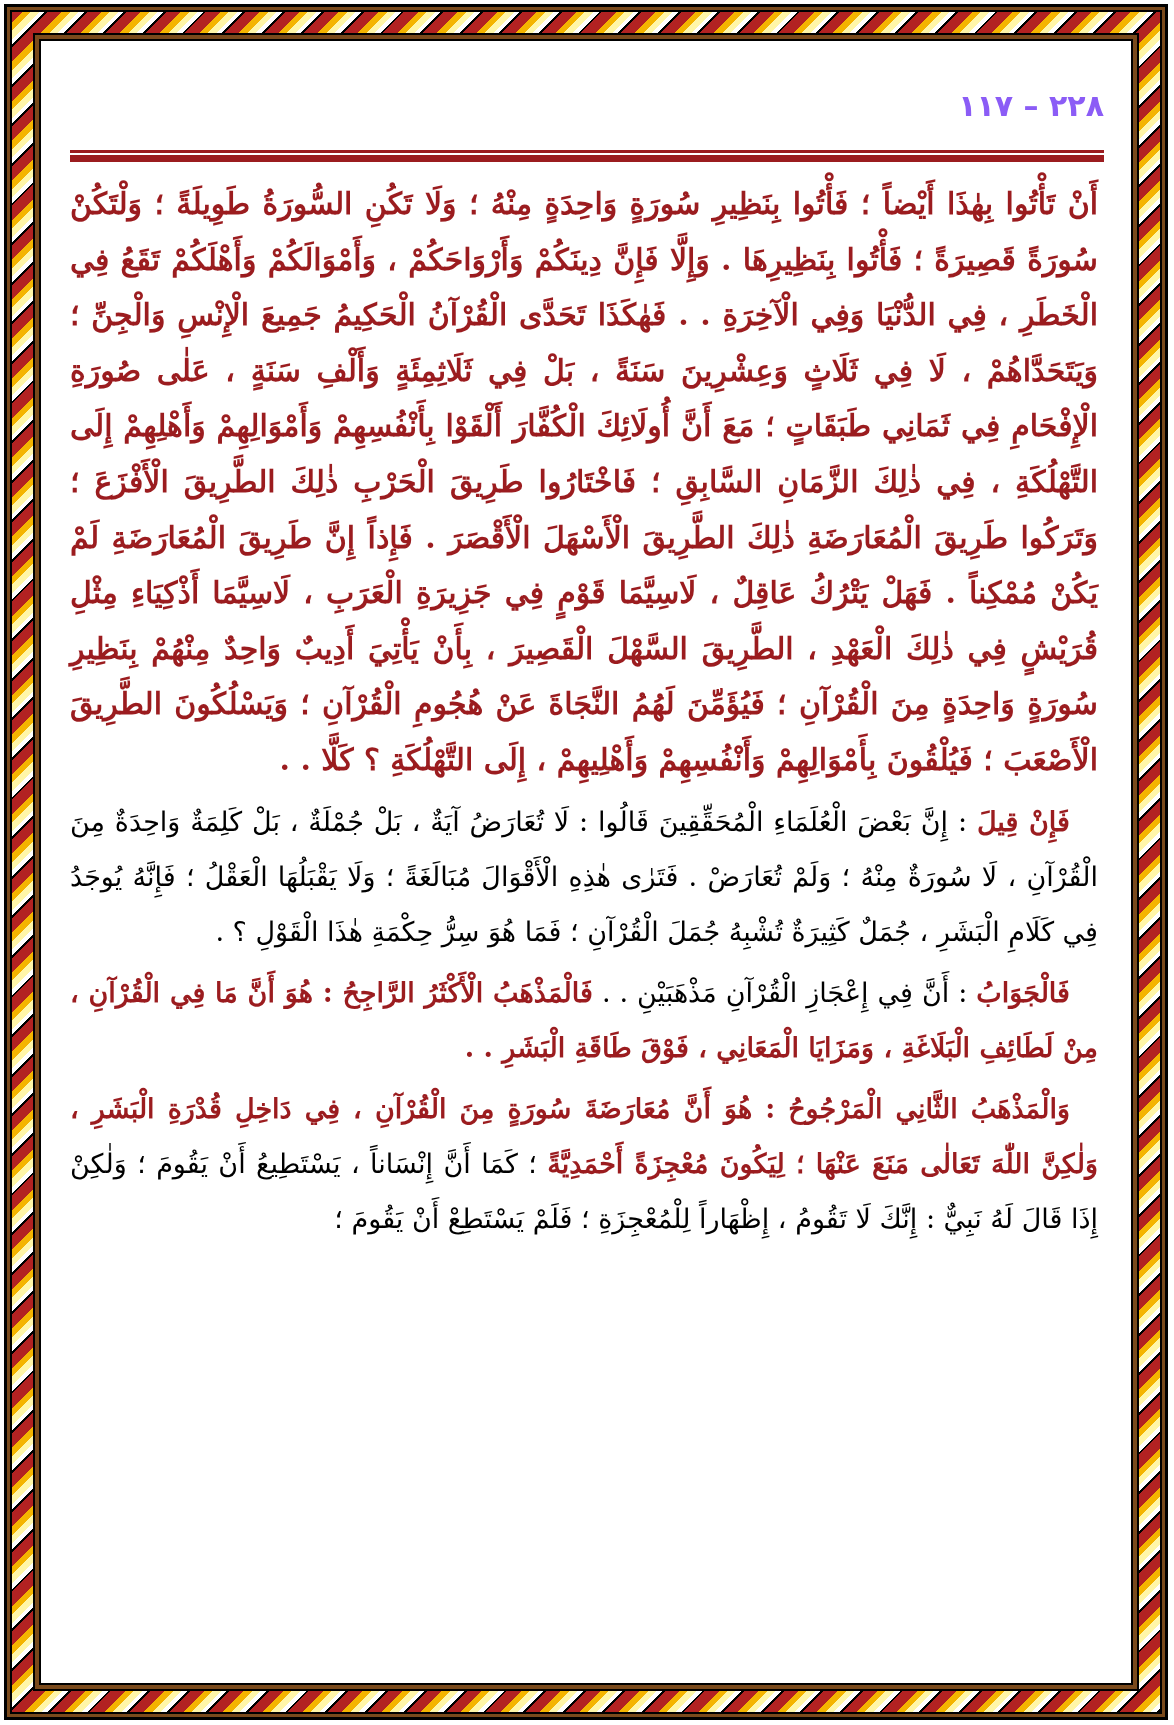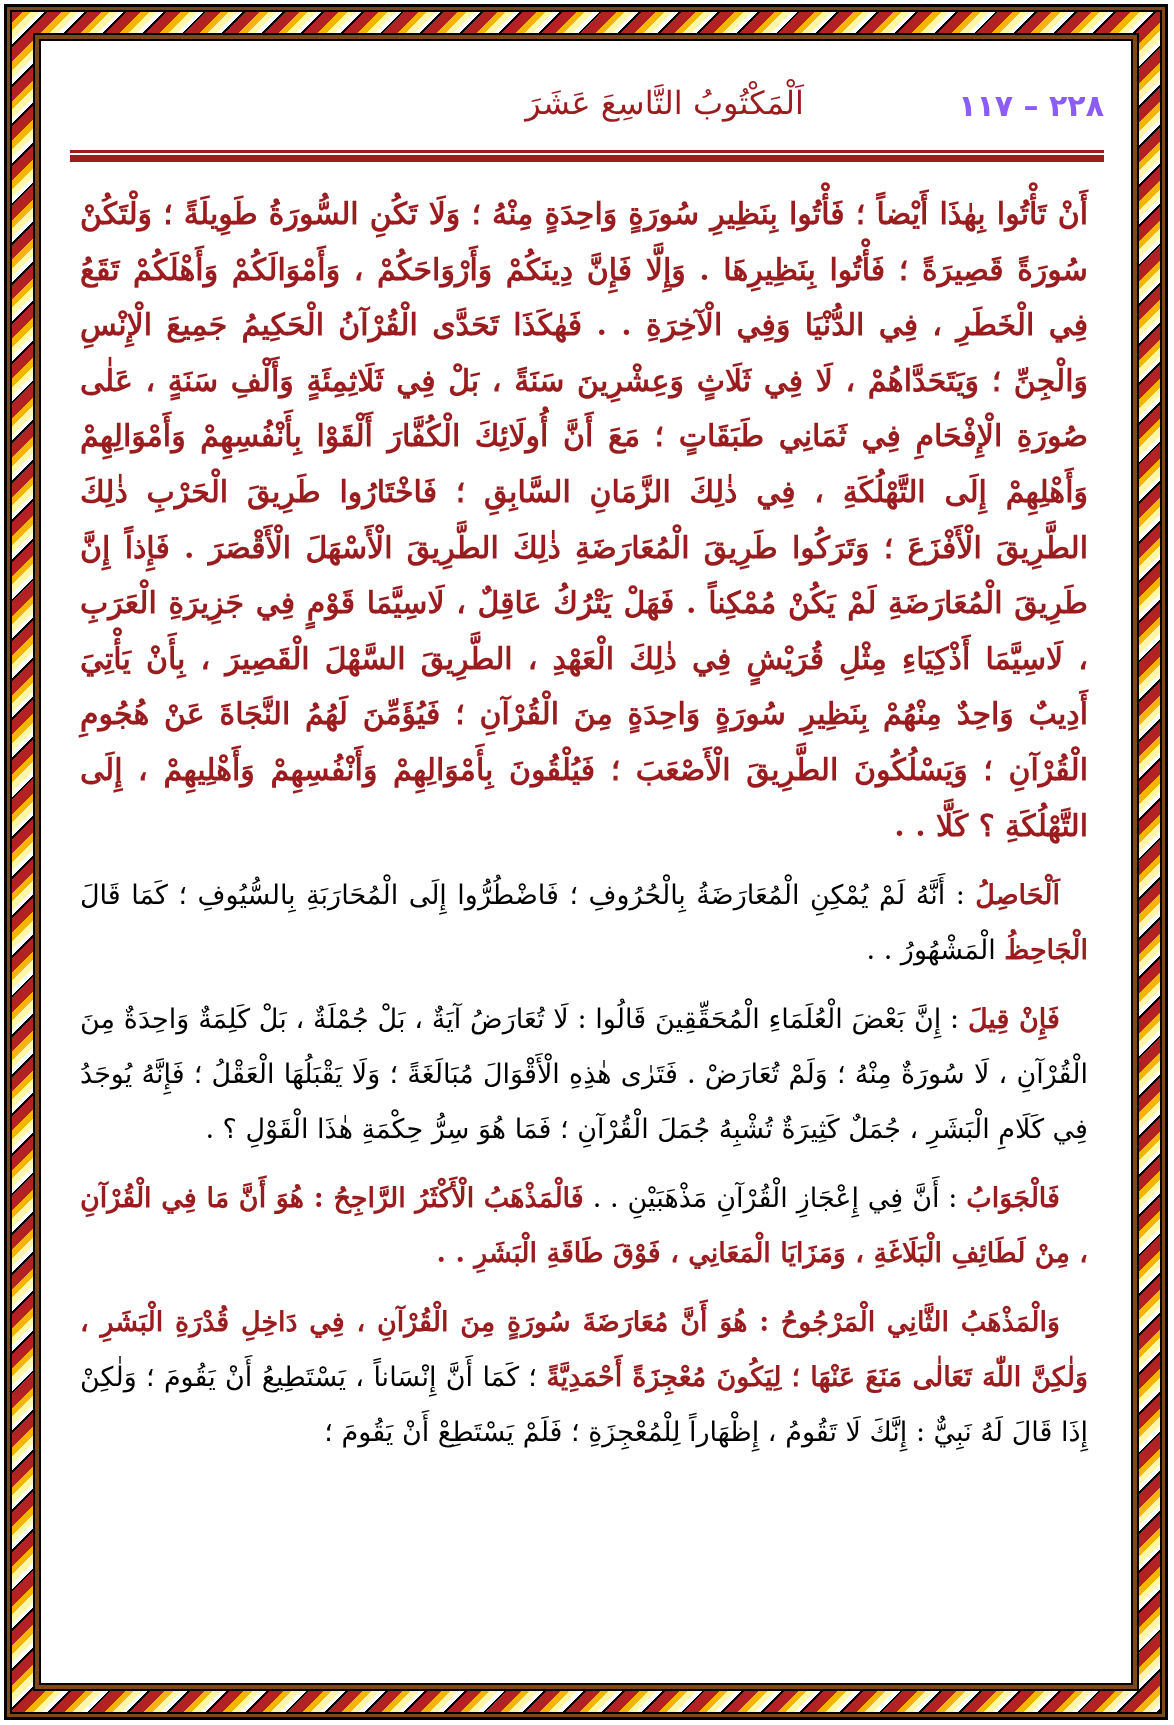--- a/index.html
+++ b/index.html
@@ -52,54 +52,50 @@
     position: absolute; left: 70px; right: 70px; top: 155px; height: 7px; background: #9b1c1f;
   }
 
   
   .content {
     position: absolute; left: 66px; right: 72px; top: 172px;
     direction: rtl; text-align: justify; text-align-last: right;
     color: #000;
   }
   .para {
-    margin: 14px; font-size: 30px; line-height: 55.6px;
+    margin: 4px; font-size: 30px; line-height: 55.6px;
   }
   .para.quoted { font-weight: bold; color: #9b1c1f; }
   .para.normal { font-size: 27px; line-height: 55px; margin-top: 6px; }
   .para.indent { text-indent: 28px; }
   .red { color: #9b1c1f; font-weight: bold; }
   .black { color: #000; font-weight: normal; }
 </style>
 </head>
 <body>
 
 <div class="frame">
   <div class="braid"></div>
   <div class="braid-edge"></div>
   <div class="inner-brown"></div>
   <div class="paper"></div>
 </div>
 
 <div class="header">
   <span class="page-num">٢٢٨ – ١١٧</span>
-  <span class="chapter-title">اَلْمَكْتُوبُ التَّاسِعَ عَشَرَ</span>
 </div>
 <div class="header-rule-thin"></div>
 <div class="header-rule-thick"></div>
 
 <div class="content">
 
   <p class="para quoted">
     <span class="red">أَنْ تَأْتُوا بِهٰذَا أَيْضاً ؛ فَأْتُوا بِنَظِيرِ سُورَةٍ وَاحِدَةٍ مِنْهُ ؛ وَلَا تَكُنِ السُّورَةُ طَوِيلَةً ؛ وَلْتَكُنْ سُورَةً قَصِيرَةً ؛ فَأْتُوا بِنَظِيرِهَا . وَإِلَّا فَإِنَّ دِينَكُمْ وَأَرْوَاحَكُمْ ، وَأَمْوَالَكُمْ وَأَهْلَكُمْ تَقَعُ فِي الْخَطَرِ ، فِي الدُّنْيَا وَفِي الْآخِرَةِ . . فَهٰكَذَا تَحَدَّى الْقُرْآنُ الْحَكِيمُ جَمِيعَ الْإِنْسِ وَالْجِنِّ ؛ وَيَتَحَدَّاهُمْ ، لَا فِي ثَلَاثٍ وَعِشْرِينَ سَنَةً ، بَلْ فِي ثَلَاثِمِئَةٍ وَأَلْفِ سَنَةٍ ، عَلٰى صُورَةِ الْإِفْحَامِ فِي ثَمَانِي طَبَقَاتٍ ؛ مَعَ أَنَّ أُولَائِكَ الْكُفَّارَ أَلْقَوْا بِأَنْفُسِهِمْ وَأَمْوَالِهِمْ وَأَهْلِهِمْ إِلَى التَّهْلُكَةِ ، فِي ذٰلِكَ الزَّمَانِ السَّابِقِ ؛ فَاخْتَارُوا طَرِيقَ الْحَرْبِ ذٰلِكَ الطَّرِيقَ الْأَفْزَعَ ؛ وَتَرَكُوا طَرِيقَ الْمُعَارَضَةِ ذٰلِكَ الطَّرِيقَ الْأَسْهَلَ الْأَقْصَرَ . فَإِذاً إِنَّ طَرِيقَ الْمُعَارَضَةِ لَمْ يَكُنْ مُمْكِناً . فَهَلْ يَتْرُكُ عَاقِلٌ ، لَاسِيَّمَا قَوْمٍ فِي جَزِيرَةِ الْعَرَبِ ، لَاسِيَّمَا أَذْكِيَاءِ مِثْلِ قُرَيْشٍ فِي ذٰلِكَ الْعَهْدِ ، الطَّرِيقَ السَّهْلَ الْقَصِيرَ ، بِأَنْ يَأْتِيَ أَدِيبٌ وَاحِدٌ مِنْهُمْ بِنَظِيرِ سُورَةٍ وَاحِدَةٍ مِنَ الْقُرْآنِ ؛ فَيُؤَمِّنَ لَهُمُ النَّجَاةَ عَنْ هُجُومِ الْقُرْآنِ ؛ وَيَسْلُكُونَ الطَّرِيقَ الْأَصْعَبَ ؛ فَيُلْقُونَ بِأَمْوَالِهِمْ وَأَنْفُسِهِمْ وَأَهْلِيهِمْ ، إِلَى التَّهْلُكَةِ ؟ كَلَّا . .</span>
   </p>
 
-  <p class="para normal indent">
-    <span class="red">اَلْحَاصِلُ</span><span class="black"> : أَنَّهُ لَمْ يُمْكِنِ الْمُعَارَضَةُ بِالْحُرُوفِ ؛ فَاضْطُرُّوا إِلَى الْمُحَارَبَةِ بِالسُّيُوفِ ؛ كَمَا قَالَ </span><span class="red">الْجَاحِظُ</span><span class="black"> الْمَشْهُورُ . .</span>
-  </p>
 
   <p class="para normal indent">
     <span class="red">فَإِنْ قِيلَ</span><span class="black"> : إِنَّ بَعْضَ الْعُلَمَاءِ الْمُحَقِّقِينَ قَالُوا : لَا تُعَارَضُ آيَةٌ ، بَلْ جُمْلَةٌ ، بَلْ كَلِمَةٌ وَاحِدَةٌ مِنَ الْقُرْآنِ ، لَا سُورَةٌ مِنْهُ ؛ وَلَمْ تُعَارَضْ . فَتَرٰى هٰذِهِ الْأَقْوَالَ مُبَالَغَةً ؛ وَلَا يَقْبَلُهَا الْعَقْلُ ؛ فَإِنَّهُ يُوجَدُ فِي كَلَامِ الْبَشَرِ ، جُمَلٌ كَثِيرَةٌ تُشْبِهُ جُمَلَ الْقُرْآنِ ؛ فَمَا هُوَ سِرُّ حِكْمَةِ هٰذَا الْقَوْلِ ؟ .</span>
   </p>
 
   <p class="para normal indent">
     <span class="red">فَالْجَوَابُ</span><span class="black"> : أَنَّ فِي إِعْجَازِ الْقُرْآنِ مَذْهَبَيْنِ . . </span><span class="red">فَالْمَذْهَبُ الْأَكْثَرُ الرَّاجِحُ : هُوَ أَنَّ مَا فِي الْقُرْآنِ ، مِنْ لَطَائِفِ الْبَلَاغَةِ ، وَمَزَايَا الْمَعَانِي ، فَوْقَ طَاقَةِ الْبَشَرِ . .</span>
   </p>
 
   <p class="para normal indent">

